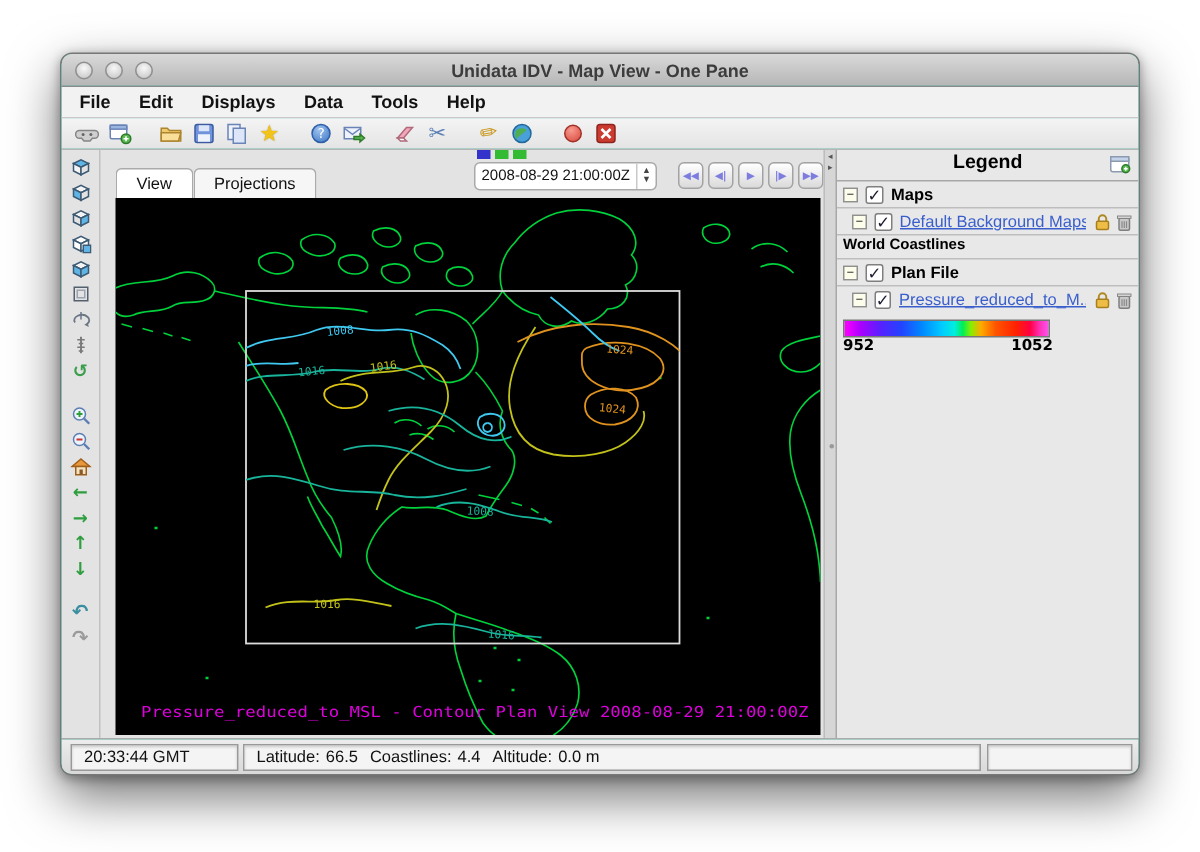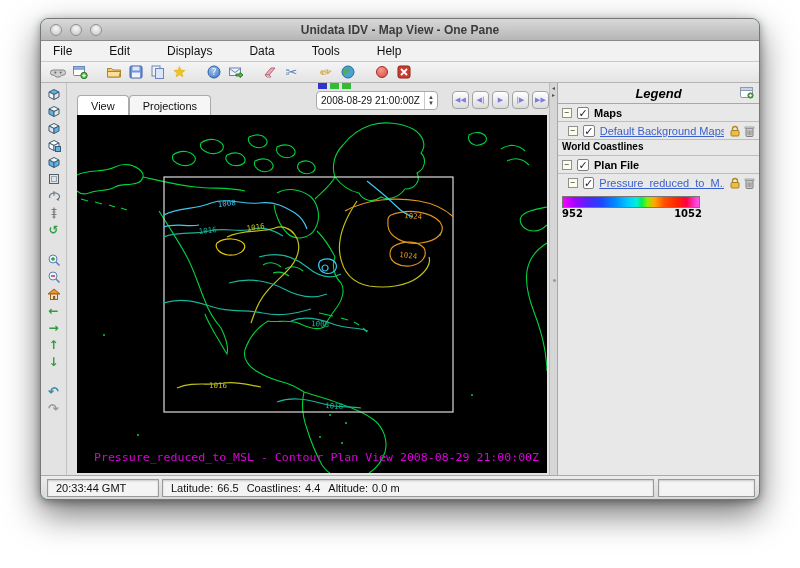--- a/index.html
+++ b/index.html
@@ -1,31 +1,31 @@
 <!DOCTYPE html>
 <html><head>
 <meta charset="utf-8">
 <style>
   * { margin:0; padding:0; box-sizing:border-box; }
   html,body { width:800px; height:568px; background:#ffffff; font-family:"Liberation Sans",sans-serif; overflow:hidden; }
   .stage { position:relative; width:800px; height:568px; }
-  .window { position:absolute; left:40px; top:18px; width:720px; height:482px;
+  .window { position:absolute; left:40px; top:35px; width:720px; height:482px;
             border-radius:8px; box-shadow:0 14px 34px rgba(0,0,0,.55), 0 2px 8px rgba(0,0,0,.35);
             background:#5eead4; border:1px solid #777; overflow:hidden; }
   
   .titlebar { position:absolute; left:0; top:0; right:0; height:22px;
               background:linear-gradient(#d9d9d9,#b6b6b6); border-bottom:1px solid #8a8a8a;
               display:flex; align-items:center; }
   .lights { display:flex; gap:8px; margin-left:9px; }
   .light { width:12px; height:12px; border-radius:50%; background:radial-gradient(circle at 50% 35%,#f8f8f8,#c2c2c2);
            border:1px solid #8f8f8f; }
   .title { position:absolute; left:0; right:0; text-align:center; font-size:12px; font-weight:bold; color:#3c3c3c; }
   
   .menubar { position:absolute; left:0; top:22px; right:0; height:21px; background:#f2f2f2;
-             border-bottom:1px solid #c9c9c9; display:flex; align-items:center; padding-left:12px; gap:37px; }
+             border-bottom:1px solid #c9c9c9; display:flex; align-items:center; padding-left:12px; gap:19px;font-weight:bold; }
   .menu-item { font-size:12px; color:#111; }
   
   .toolbar { position:absolute; left:0; top:43px; right:0; height:21px; background:linear-gradient(#f4f4f4,#e4e4e4);
              border-bottom:1px solid #b5b5b5; display:flex; align-items:center; padding-left:8px; gap:5px; }
   .tbi { width:17px; height:17px; display:flex; align-items:center; justify-content:center; }
   .tb-gap { width:7px; }
   .glyph { font-family:"DejaVu Sans",sans-serif; line-height:1; }
   
   .main { position:absolute; left:0; top:64px; right:0; bottom:24px; background:#e3e3e3; }
   .vstrip { position:absolute; left:0; top:0; bottom:0; width:26px; border-right:1px solid #c2c2c2;
@@ -56,21 +56,21 @@
               color:#fff; font-size:9px; font-style:italic; font-weight:bold; display:flex; align-items:center; justify-content:center; }
   .map-view { position:absolute; left:9px; top:32px; width:470px; height:358px; background:#000; }
   
   .splitter { position:absolute; left:508px; top:0; bottom:0; width:9px; background:#d6d6d6;
               border-left:1px solid #bdbdbd; border-right:1px solid #a8a8a8; }
   .split-arrows { position:absolute; top:2px; left:0; right:0; text-align:center; font-size:6px; color:#555; line-height:1.1; }
   .split-dot { position:absolute; top:50%; left:3px; width:3px; height:3px; border-radius:50%; background:#9a9a9a; }
   
   .legend { position:absolute; left:517px; top:0; right:0; bottom:0; background:#e8e8e8; }
   .legend-hd { height:21px; border-bottom:1px solid #a8a8a8; position:relative;
-               display:flex; align-items:center; justify-content:center;font-style:italic; }
+               display:flex; justify-content:center; }
   .legend-hd .t { font-size:13px; font-weight:bold; color:#000; }
   .legend-float { position:absolute; right:5px; top:4px; }
   .lrow { display:flex; align-items:center; gap:5px; padding:2px 4px; border-bottom:1px solid #bdbdbd; min-height:18px; }
   .lrow.noline { border-bottom:none; }
   .indent { padding-left:10px; }
   .collapse { width:10px; height:10px; border:1px solid #8f8f8f; background:#fdfdec; font-size:8px; line-height:8px;
               text-align:center; color:#333; font-family:"DejaVu Sans Mono",monospace; }
   .chk { width:12px; height:12px; border:1px solid #7f7f7f; border-radius:2px; background:#fff;
          font-size:11px; line-height:11px; text-align:center; color:#1a1a2e; font-family:"DejaVu Sans",sans-serif; }
   .grp-label { font-size:11px; font-weight:bold; color:#000; }

